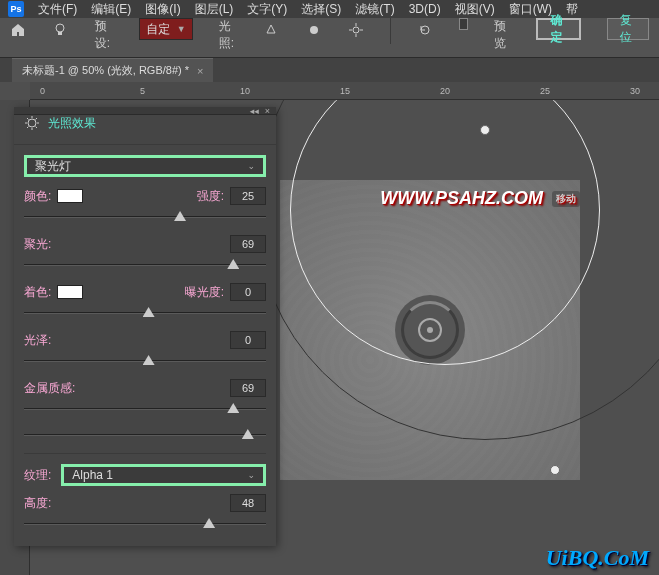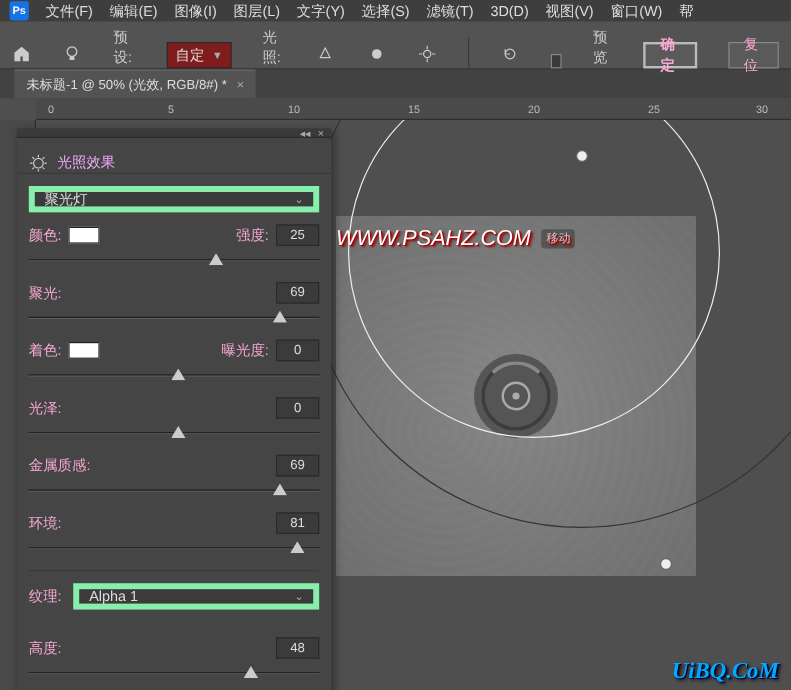--- a/index.html
+++ b/index.html
@@ -4,74 +4,74 @@
 <style>
 html,body{margin:0;padding:0;width:659px;height:575px;background:#4f4f4f;font-family:"Microsoft YaHei","SimSun",sans-serif;font-size:12px;color:#ccc;overflow:hidden}
 *{box-sizing:border-box}
 
 
 .menu{height:18px;background:#3e3e3e;display:flex;align-items:center;padding:0 8px;gap:14px;color:#ddd;font-size:12px;overflow:hidden;white-space:nowrap}
 .menu span{cursor:pointer}
 .ps-logo{width:16px;height:16px;background:#1473e6;border-radius:2px;display:flex;align-items:center;justify-content:center;font-size:9px;font-weight:bold;color:#fff}
 
 
-.optbar{height:40px;background:#535353;display:flex;align-items:flex-end;padding:0 10px;gap:26px;border-bottom:1px solid #2b2b2b}
+.optbar{height:40px;background:#535353;display:flex;align-items:flex-start;padding:0 10px;gap:26px;border-bottom:1px solid #2b2b2b}
 .homebtn,.icbtn{width:24px;height:24px;display:flex;align-items:center;justify-content:center;color:#ccc}
 .preset-lbl{color:#ccc}
 .preset-dd{width:72px;height:22px;background:#7f1d1d;border:1px solid #2a2a2a;display:flex;align-items:center;justify-content:space-between;padding:0 6px;color:#ddd}
 .chev{font-size:9px;color:#aaa}
-.btn{height:22px;padding:0 12px;background:#5a5a5a;border:1px solid #888;color:#f9a8d4;display:flex;align-items:center}
+.btn{height:22px;padding:0 12px;background:#5a5a5a;border:1px solid #888;color:#5eead4;display:flex;align-items:center}
 .btn.primary{border:2px solid #bbb;font-weight:bold}
 .pvchk{width:12px;height:12px;border:1px solid #888;background:#3a3a3a}
 .divider{width:1px;height:26px;background:#3a3a3a}
 
 
 .tabstrip{height:24px;background:#424242;display:flex;align-items:flex-end;padding-left:12px}
 .doctab{height:24px;background:#535353;border-top:1px solid #666;display:flex;align-items:center;padding:0 10px;gap:8px;color:#ddd;font-size:11px}
 .closex{color:#aaa;cursor:pointer}
 
 
 .workspace{position:absolute;top:82px;left:0;right:0;bottom:0;background:#4f4f4f}
 .ruler-h{position:absolute;top:0;left:30px;right:0;height:18px;background:#4a4a4a;border-bottom:1px solid #2e2e2e;display:flex;align-items:center;color:#bbb;font-size:9px}
 .ruler-h span{position:absolute}
 .ruler-v{position:absolute;top:18px;left:0;width:30px;bottom:0;background:#4a4a4a;border-right:1px solid #2e2e2e}
 .canvas{position:absolute;top:18px;left:30px;right:0;bottom:0;background:#4f4f4f;overflow:hidden}
 .artboard{position:absolute;top:80px;left:250px;width:300px;height:300px;background:#7a7a7a;background-image:radial-gradient(circle at 50% 50%,#888,#707070);overflow:hidden}
 .texture{position:absolute;inset:0;background:repeating-radial-gradient(circle at 30% 60%,#7e7e7e 0 4px,#767676 4px 9px),repeating-radial-gradient(circle at 70% 30%,#808080 0 3px,#757575 3px 7px);opacity:.35;mix-blend-mode:overlay}
-.url{position:absolute;top:8px;left:0;right:0;text-align:left;font-weight:normal;font-style:italic;color:#fff;font-size:18px;text-shadow:1px 1px 0 #a00,2px 2px 2px #800}
+.url{position:absolute;top:8px;left:0;right:0;text-align:right;font-weight:bold;font-style:italic;color:#fff;font-size:18px;text-shadow:1px 1px 0 #a00,2px 2px 2px #800}
 .url .badge{display:inline-block;background:#555;color:#ccc;font-size:10px;padding:1px 4px;border-radius:3px;margin-left:4px;font-style:normal;vertical-align:middle}
 .dial{position:absolute;top:50%;left:50%;width:70px;height:70px;margin:-35px;border-radius:50%;background:#555;display:flex;align-items:center;justify-content:center}
 .dial:before{content:"";position:absolute;inset:6px;border-radius:50%;border:3px solid #3d3d3d;border-top-color:#888}
 .dial-in{width:24px;height:24px;border-radius:50%;border:2px solid #aaa;display:flex;align-items:center;justify-content:center}
 .dial-in:before{content:"";width:6px;height:6px;background:#aaa;border-radius:50%}
 
 .spot-outer{position:absolute;top:-120px;left:225px;width:460px;height:460px;border:1px solid #333;border-radius:50%;pointer-events:none}
 .spot-inner{position:absolute;top:-45px;left:260px;width:310px;height:310px;border:1px solid #eee;border-radius:50%;pointer-events:none}
 .handle{position:absolute;width:10px;height:10px;background:#eee;border:1px solid #666;border-radius:50%}
 .h1{top:25px;left:450px}
 .h2{top:365px;left:520px}
 
 
 .panel{position:absolute;top:107px;left:14px;width:262px;background:#454545;box-shadow:2px 2px 8px rgba(0,0,0,.4);z-index:10}
 .panel-grip{height:8px;background:#3a3a3a;border-bottom:1px solid #2a2a2a;display:flex;justify-content:flex-end;align-items:center;padding-right:6px;gap:6px;color:#aaa;font-size:9px}
 .panel-tab{height:24px;background:#3a3a3a;display:flex;align-items:center;padding:0 10px;color:#ddd;border-bottom:1px solid #2a2a2a;justify-content:space-between}
-.panel-sub{height:30px;display:flex;align-items:flex-end;padding:0 10px;gap:8px;color:#f0abfc;border-bottom:1px solid #3a3a3a}
+.panel-sub{height:30px;display:flex;align-items:flex-start;padding:0 10px;gap:8px;color:#5eead4;border-bottom:1px solid #3a3a3a}
 .panel-body{padding:10px 10px 14px}
-.ddl{height:22px;background:#3b3b3b;border:5px solid #86efac;display:flex;align-items:center;justify-content:space-between;padding:0 8px;margin-bottom:10px;color:#ddd}
+.ddl{height:22px;background:#3b3b3b;border:3px solid #86efac;display:flex;align-items:center;justify-content:space-between;padding:0 8px;margin-bottom:10px;color:#ddd}
 .row{display:flex;align-items:center;margin-bottom:4px;gap:6px}
 .row .lbl{color:#f9a8d4}
 .swatch{width:26px;height:14px;background:#fff;border:1px solid #222}
 .spacer{flex:1}
 .numbox{width:36px;height:18px;background:#3b3b3b;border:1px solid #2a2a2a;color:#ddd;display:flex;align-items:center;justify-content:center;font-size:11px}
 .slider{position:relative;height:16px;margin:2px 0 10px}
 .track{position:absolute;top:7px;left:0;right:0;height:2px;background:#333;border-top:1px solid #222;border-bottom:1px solid #5a5a5a}
 .thumb{position:absolute;top:2px;width:12px;height:10px;background:#ccc;clip-path:polygon(50% 0,100% 100%,0 100%)}
 .sep{height:1px;background:#3a3a3a;margin:6px 0 10px}
 
-.uibq{position:absolute;bottom:4px;right:10px;font-family:"Comic Sans MS",cursive;font-weight:bold;font-size:19px;font-style:italic;color:#0af;text-shadow:1px 1px 0 #003,2px 2px 3px #001;z-index:20}
+.uibq{position:absolute;bottom:4px;right:10px;font-family:"Comic Sans MS",cursive;font-weight:bold;font-size:22px;font-style:italic;color:#0af;text-shadow:1px 1px 0 #003,2px 2px 3px #001;z-index:20}
 </style>
 </head>
 <body>
 
 <div class="menu">
   <div class="ps-logo">Ps</div>
   <span>文件(F)</span>
   <span>编辑(E)</span>
   <span>图像(I)</span>
   <span>图层(L)</span>
@@ -232,41 +232,36 @@
     <div class="row">
       <span class="lbl">金属质感:</span>
       <div class="spacer"></div>
       <div class="numbox">69</div>
     </div>
     <div class="slider">
         <div class="track"></div>
         <div class="thumb" style="left:84%"></div>
       </div>
 
-    <div class="row">
-      <span class="lbl">环境:</span>
-      <div class="spacer"></div>
-      <div class="numbox">81</div>
-    </div>
     <div class="slider">
         <div class="track"></div>
         <div class="thumb" style="left:90%"></div>
       </div>
 
     <div class="sep"></div>
 
     <div class="row">
       <span class="lbl">纹理:</span>
       <div class="ddl" style="flex:1;margin:0 0 0 4px">
         <span>Alpha 1</span>
         <span class="chev">⌄</span>
       </div>
     </div>
 
-    <div class="row" style="margin-top:23px">
+    <div class="row" style="margin-top:8px">
       <span class="lbl">高度:</span>
       <div class="spacer"></div>
       <div class="numbox">48</div>
     </div>
     <div class="slider" style="margin-bottom:0">
         <div class="track"></div>
         <div class="thumb" style="left:74%"></div>
       </div>
 
   </div>

